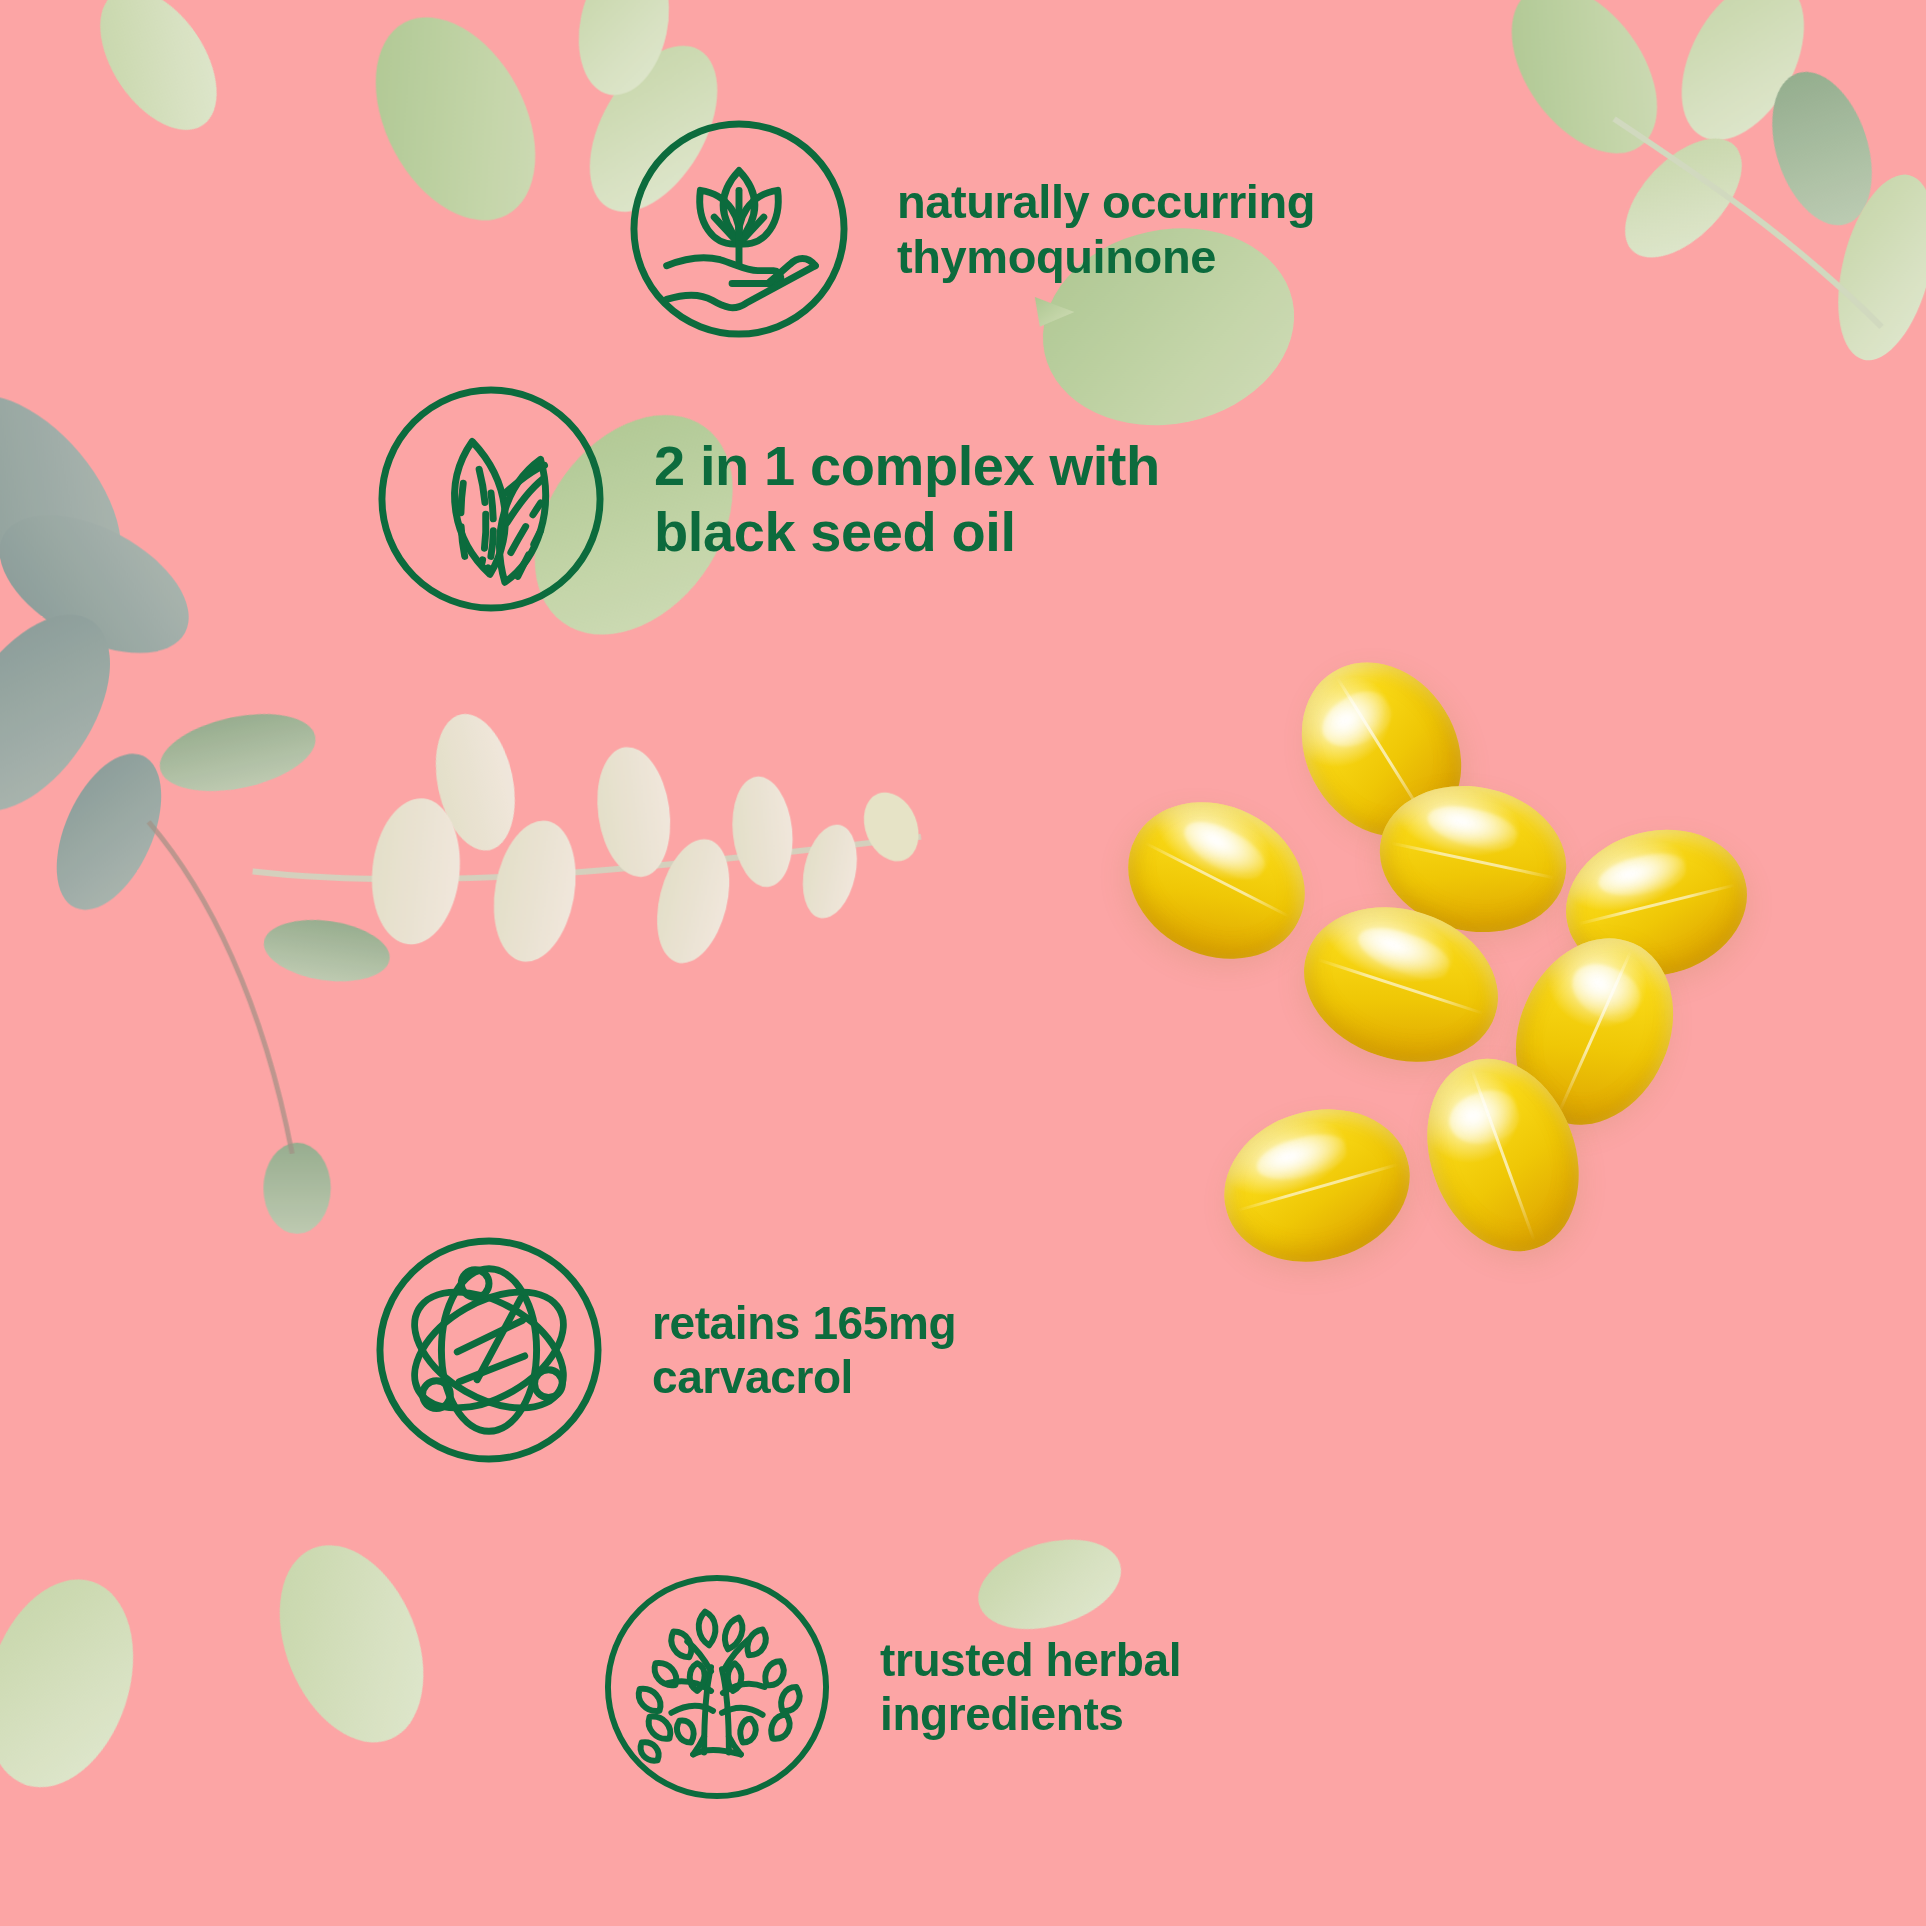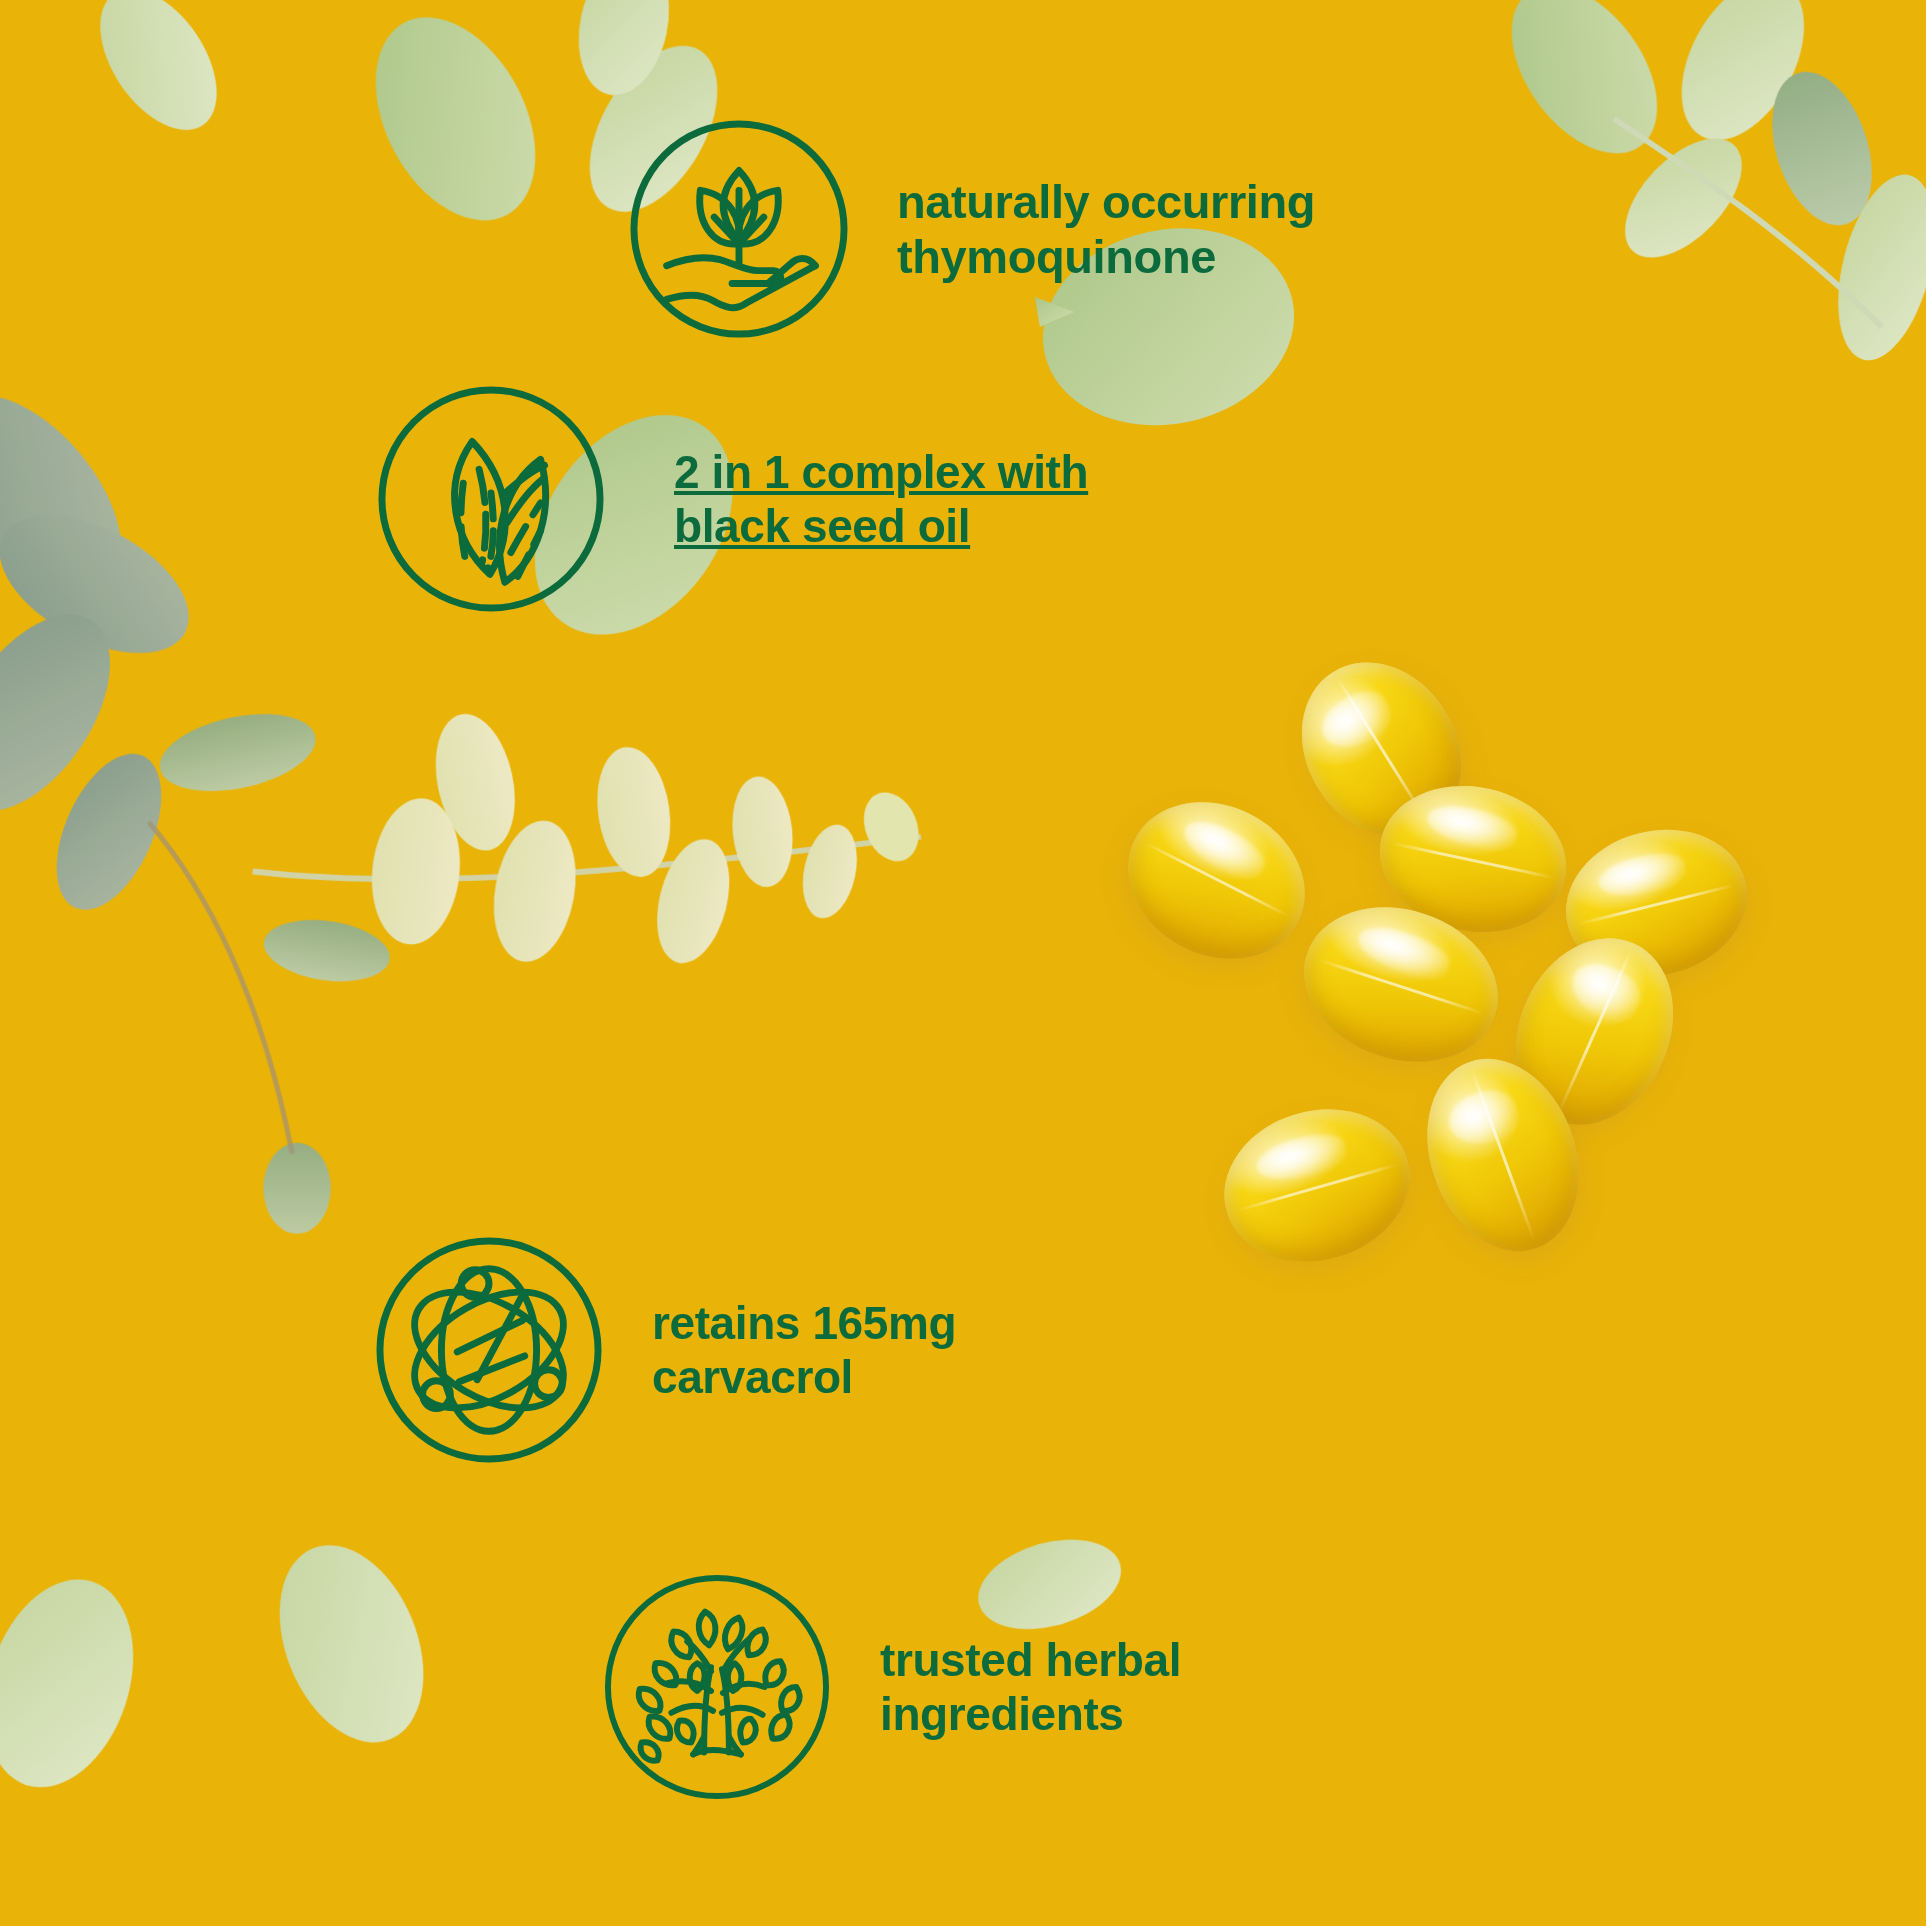--- a/index.html
+++ b/index.html
@@ -11,21 +11,21 @@
     width: 1927px;
     height: 1927px;
     overflow: hidden;
     font-family: "Liberation Sans", sans-serif;
     position: relative;
   }
   #stage {
     position: relative;
     width: 1927px;
     height: 1927px;
-    background: #eab308;
+    background: #fca5a5;
     overflow: hidden;
   }
 
   
   #foliage {
     position: absolute;
     left: 0; top: 0;
     width: 1927px; height: 1927px;
     pointer-events: none;
   }
@@ -47,21 +47,21 @@
     letter-spacing: -0.4px;
     line-height: 1.18;
     white-space: pre-line;
   }
 
   
   #feature-1 { left: 629px;  top: 119px;  }
   #feature-1 .feature-text { font-size: 47px; margin-left: 48px; }
 
   #feature-2 { left: 376px;  top: 384px;  }
-  #feature-2 .feature-text { font-size: 46px; margin-left: 68px; text-decoration: underline; }
+  #feature-2 .feature-text { font-size: 56px; margin-left: 48px; }
 
   #feature-3 { left: 124px;  top: 648px;  }
   #feature-3 .feature-text { font-size: 57px; margin-left: 59px; }
 
   #feature-4 { left: 374px;  top: 1235px; }
   #feature-4 .feature-text { font-size: 46px; margin-left: 48px; }
 
   #feature-5 { left: 602px;  top: 1572px; }
   #feature-5 .feature-text { font-size: 46px; margin-left: 48px; }
 

